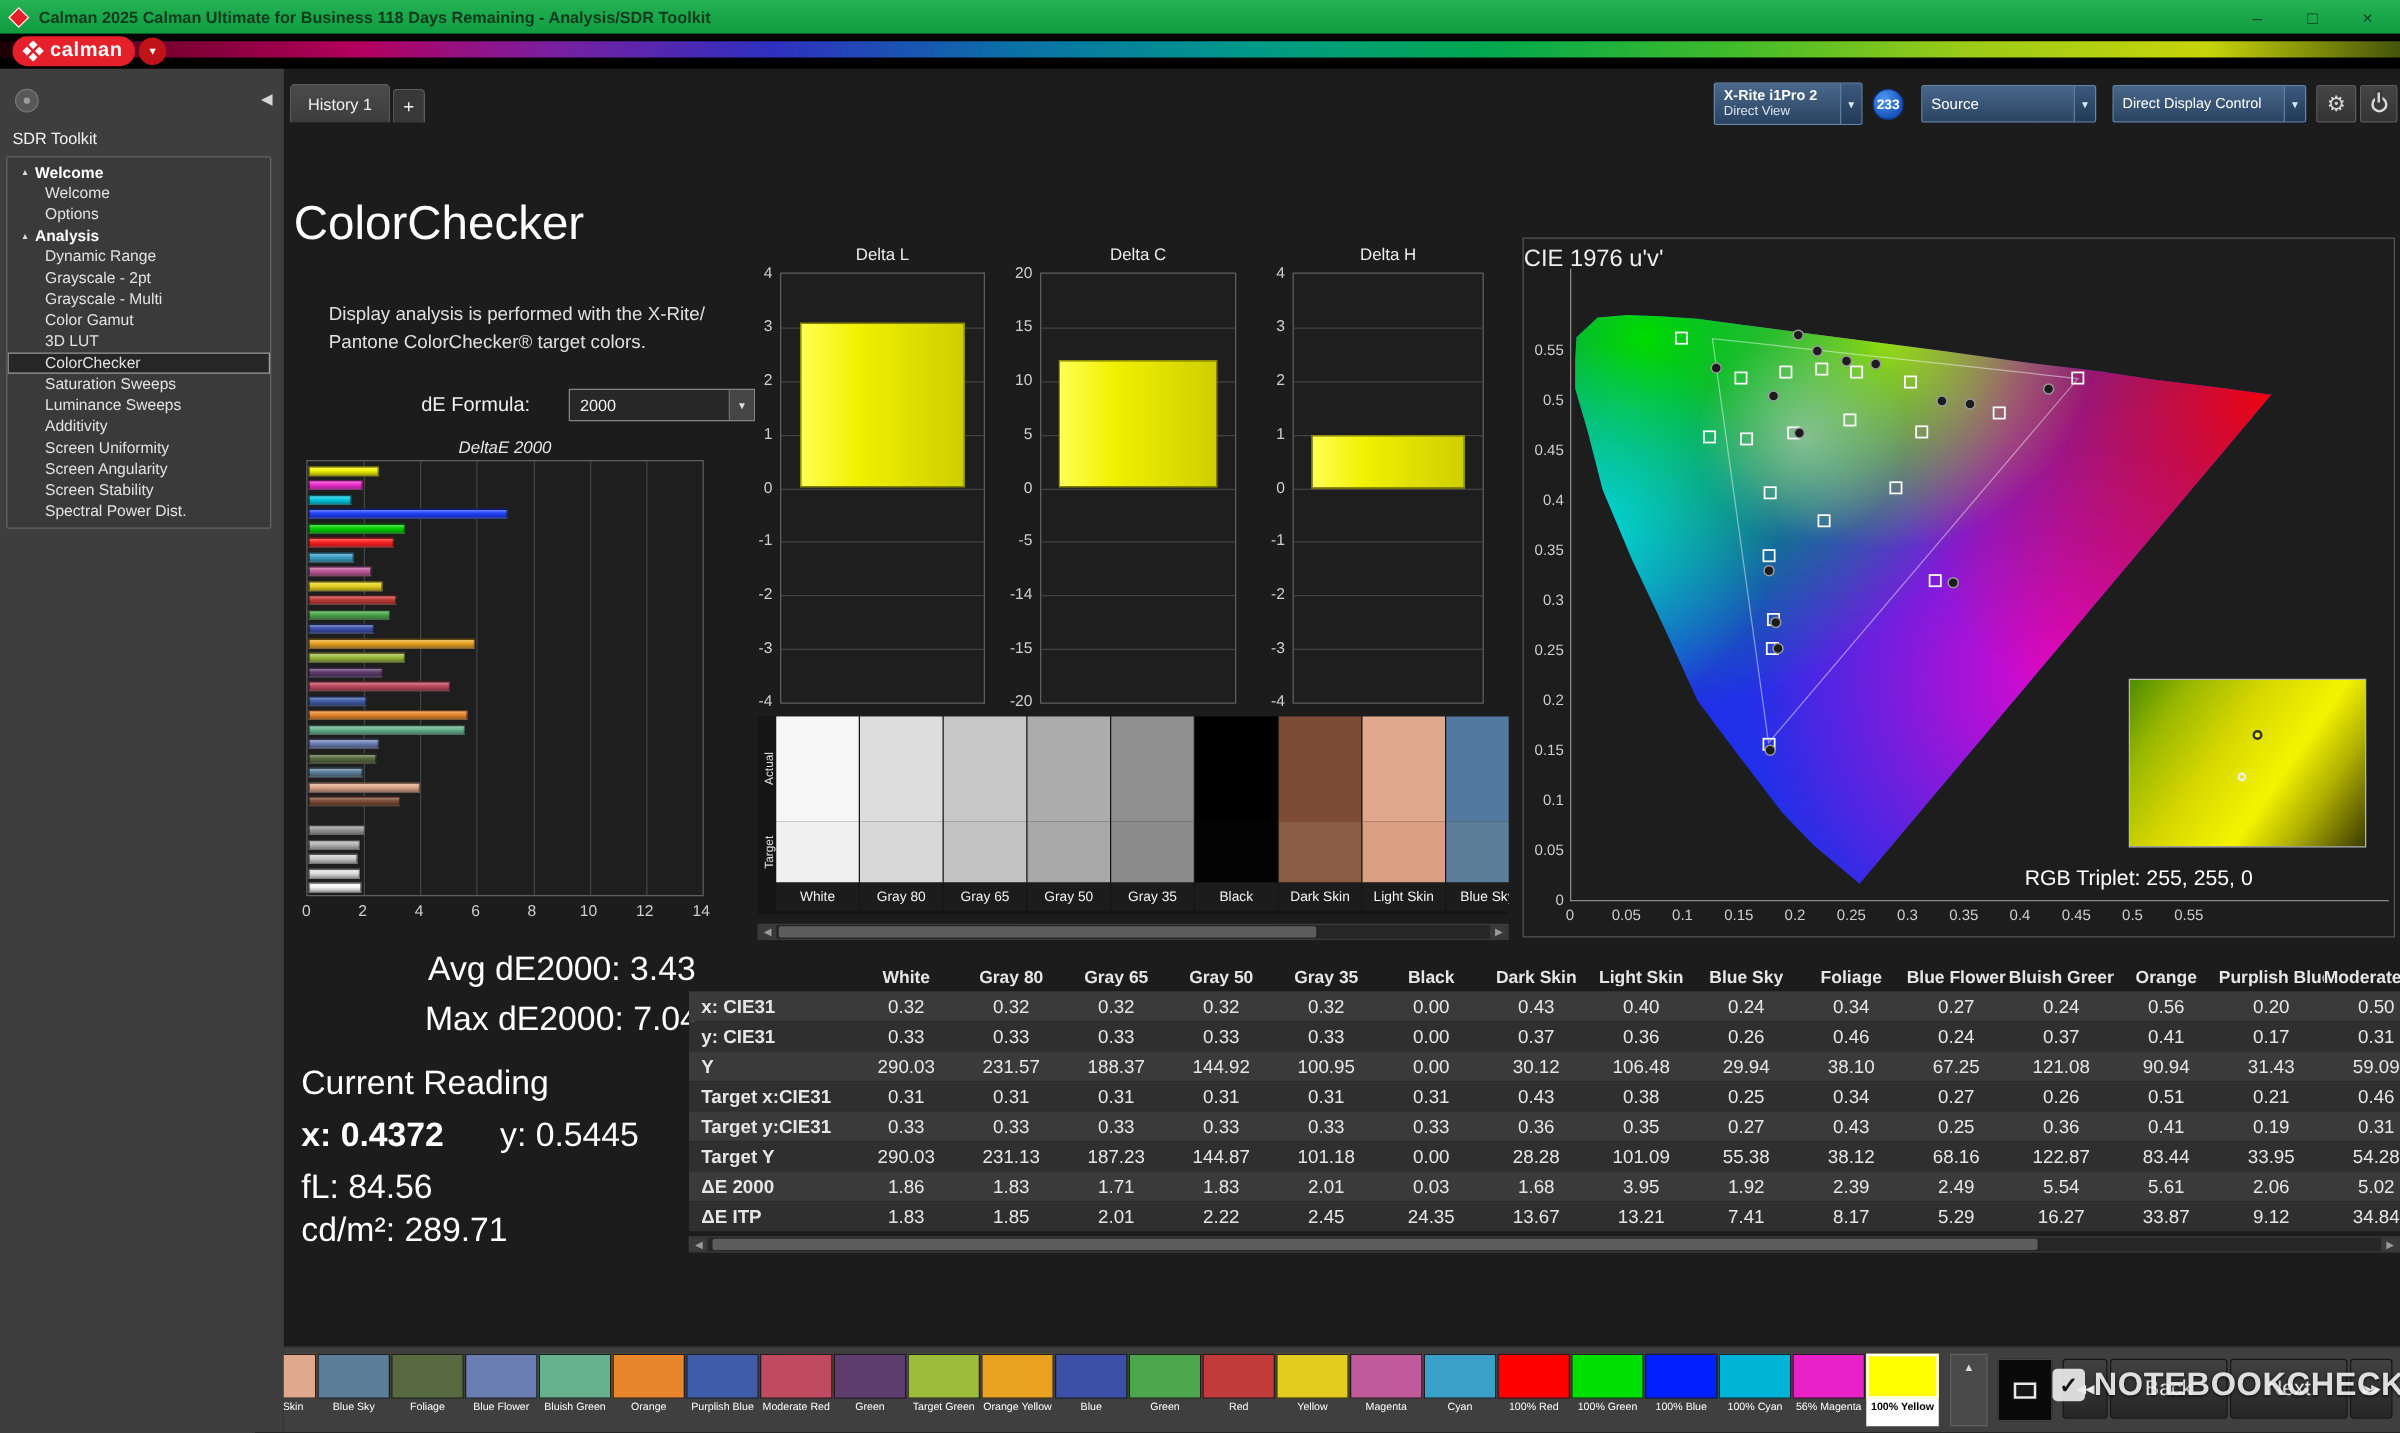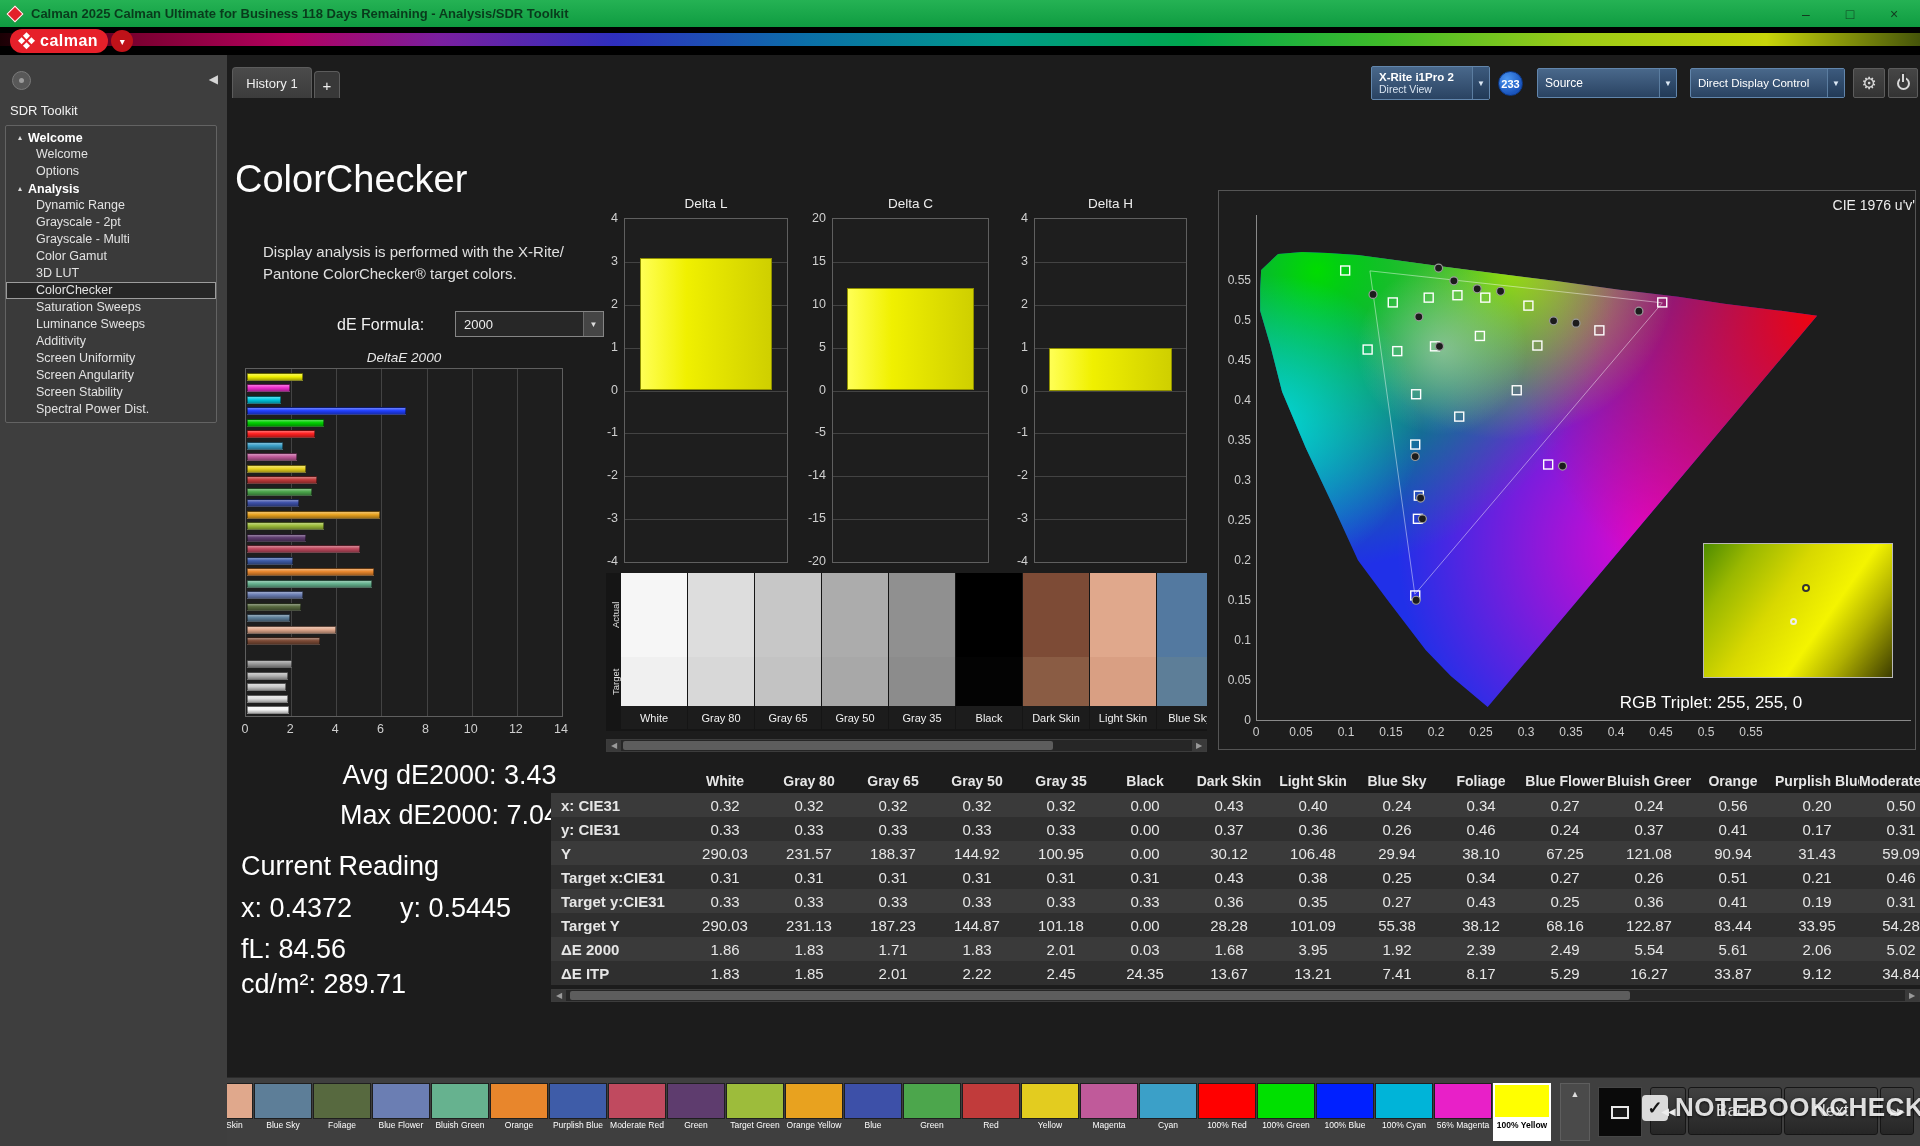--- a/index.html
+++ b/index.html
@@ -116,21 +116,21 @@
     color:#cfcfcf; height:16px; line-height:16px; }
   .vplot { position:absolute; left:30px; top:22px; right:0; height:345px; border:1px solid #5f5f5f;
     background:#1e1e1e; }
   .hgrid { position:absolute; left:0; right:0; height:1px; background:#434343; }
   .vbar { position:absolute; left:9%; width:82%;
     background:linear-gradient(90deg,#ffff55,#f0f000 35%,#cfcf00); border:1px solid #8f8f00; }
 
   
   #cie-panel { position:absolute; left:1218px; top:190px; width:698px; height:560px;
     border:1px solid #555; background:#1d1d1d; }
-  #cie-title { position:absolute; top:6px; width:100%; text-align:right; font-size:14px; color:#ededed; }
+  #cie-title { position:absolute; top:6px; width:100%; text-align:left; font-size:19px; color:#ededed; }
   #cie-svg { position:absolute; left:37px; top:24px; width:655px; height:506px;
     border-left:1px solid #8a8a8a; border-bottom:1px solid #8a8a8a; }
   .cytick { position:absolute; left:2px; width:30px; text-align:right; font-size:12px; color:#cfcfcf; }
   .cxtick { position:absolute; top:534px; width:30px; text-align:center; font-size:12px; color:#cfcfcf; }
   #cie-inset { position:absolute; left:484px; top:352px; width:190px; height:135px;
     border:1px solid #b9b9b9;
     background:linear-gradient(125deg,#4e8c00 0%,#9ab800 18%,#d8d800 40%,#f4f400 62%,#b0b000 78%,#3c3c00 100%); }
   #inset-m1 { position:absolute; left:52%; top:30%; width:8px; height:8px; border-radius:50%;
     background:#ffff00; border:2px solid #333; }
   #inset-m2 { position:absolute; left:46%; top:56%; width:7px; height:7px; border-radius:50%;
@@ -158,21 +158,21 @@
   #strip-scroll { left:606px; top:739px; width:601px; }
   #strip-scroll .hthumb { left:16px; width:430px; }
   #table-scroll { left:551px; top:989px; width:1369px; }
   #table-scroll .hthumb { left:18px; width:1060px; }
 
   
   .stat { position:absolute; font-size:27px; color:#fff; }
   #stat-avg { left:277px; top:760px; width:345px; text-align:center; }
   #stat-max { left:277px; top:800px; width:345px; text-align:center; }
   #stat-current { left:241px; top:851px; }
-  #stat-x { left:241px; top:893px; }
+  #stat-x { left:241px; top:893px;font-weight:bold; }
   #stat-y { left:400px; top:893px; }
   #stat-fl { left:241px; top:934px; }
   #stat-cd { left:241px; top:969px; }
 
   
   #table-wrap { position:absolute; left:551px; top:769px; width:1369px; height:217px; overflow:hidden; }
   #table-inner { width:1392px; }
   .trow { display:flex; height:24px; align-items:center; }
   .trow.odd { background:#3a3a3a; } .trow.even { background:#2f2f2f; }
   .tlabel { width:132px; flex:none; font-weight:bold; padding-left:10px; font-size:15px;

